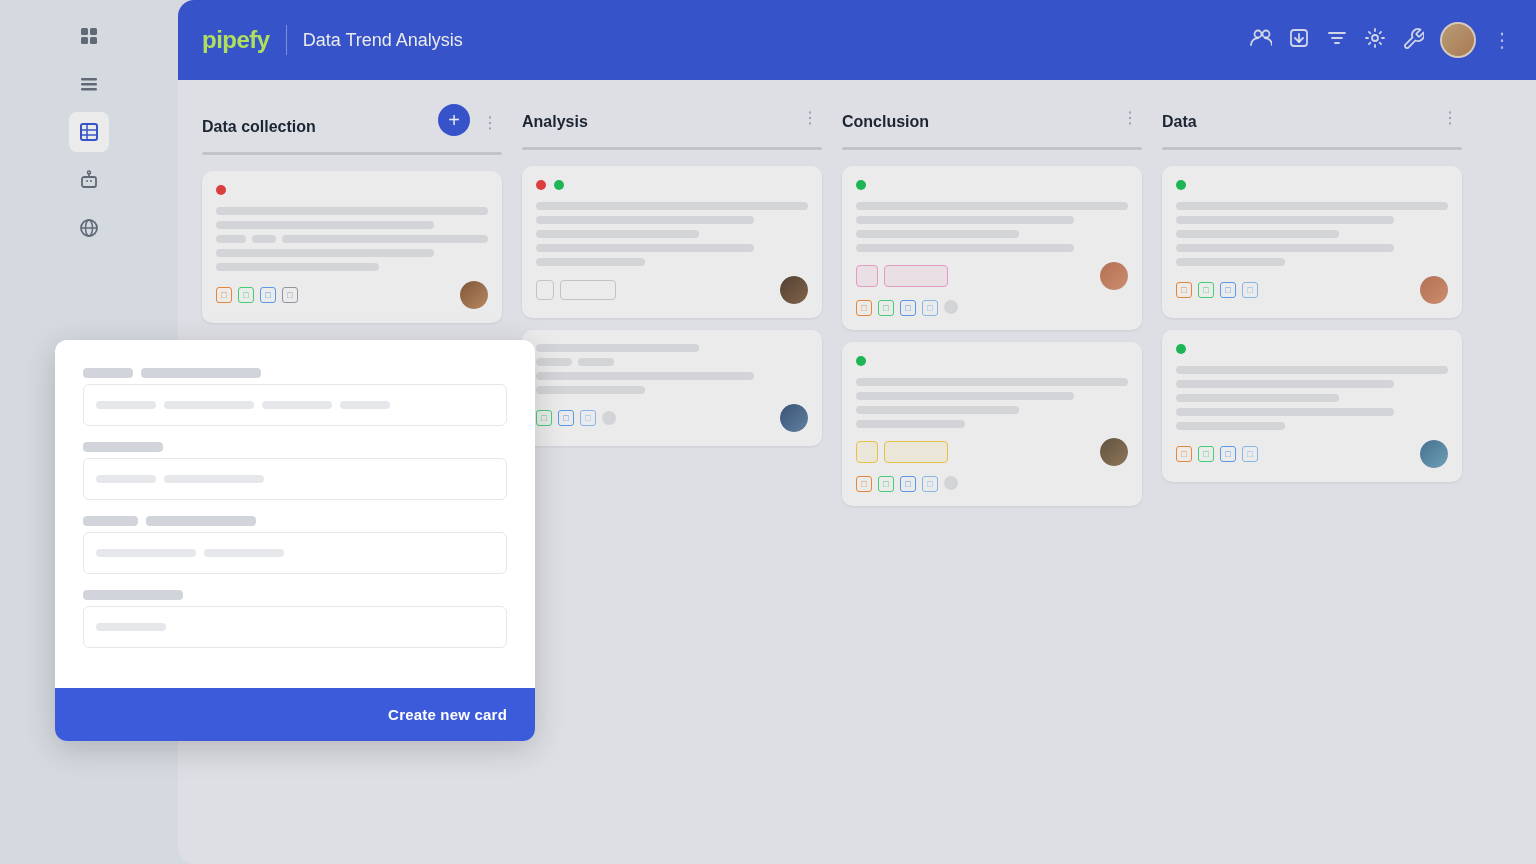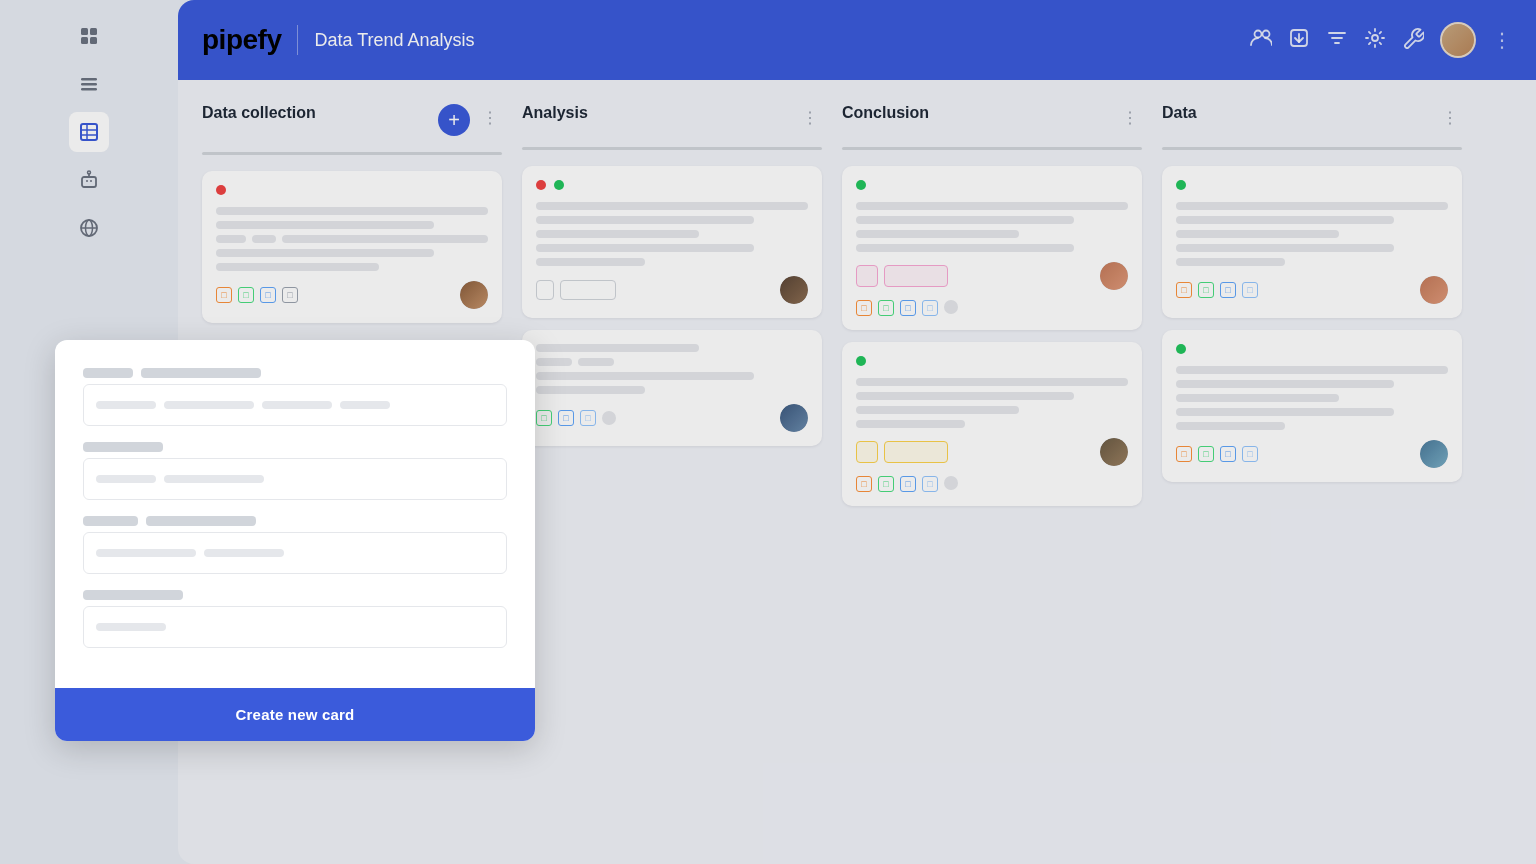--- a/index.html
+++ b/index.html
@@ -54,22 +54,22 @@
       align-items: center;
       padding: 0 24px;
       position: relative;
     }
     .logo {
       display: flex;
       align-items: center;
       gap: 12px;
     }
     .logo-text {
-      color: #000000;
-      font-size: 28px;
+      color: #bef264;
+      font-size: 24px;
       font-weight: 600;
       letter-spacing: -0.5px;
     }
     .divider-v {
       width: 1px; height: 30px;
       background: rgba(255,255,255,0.4);
       margin: 0 16px;
     }
     .page-title {
       color: white;
@@ -109,21 +109,21 @@
     
     .column {
       min-width: 300px;
       max-width: 300px;
       display: flex;
       flex-direction: column;
       gap: 12px;
     }
     .column-header {
       display: flex;
-      align-items: flex-start;
+      align-items: flex-end;
       gap: 8px;
       padding-bottom: 4px;
     }
     .column-title {
       font-size: 16px;
       font-weight: 600;
       color: #1f2937;
       flex: 1;
     }
     .column-add-btn {
@@ -289,21 +289,21 @@
     .form-input-inner {
       display: flex;
       gap: 8px;
       align-items: center;
     }
     .modal-footer {
       background: #3b5bdb;
       padding: 18px 28px;
       display: flex;
       align-items: center;
-      justify-content: center;
+      justify-content: flex-end;
     }
     .create-btn {
       background: transparent;
       border: none;
       color: white;
       font-size: 15px;
       font-weight: 600;
       cursor: pointer;
       letter-spacing: 0.2px;
     }

